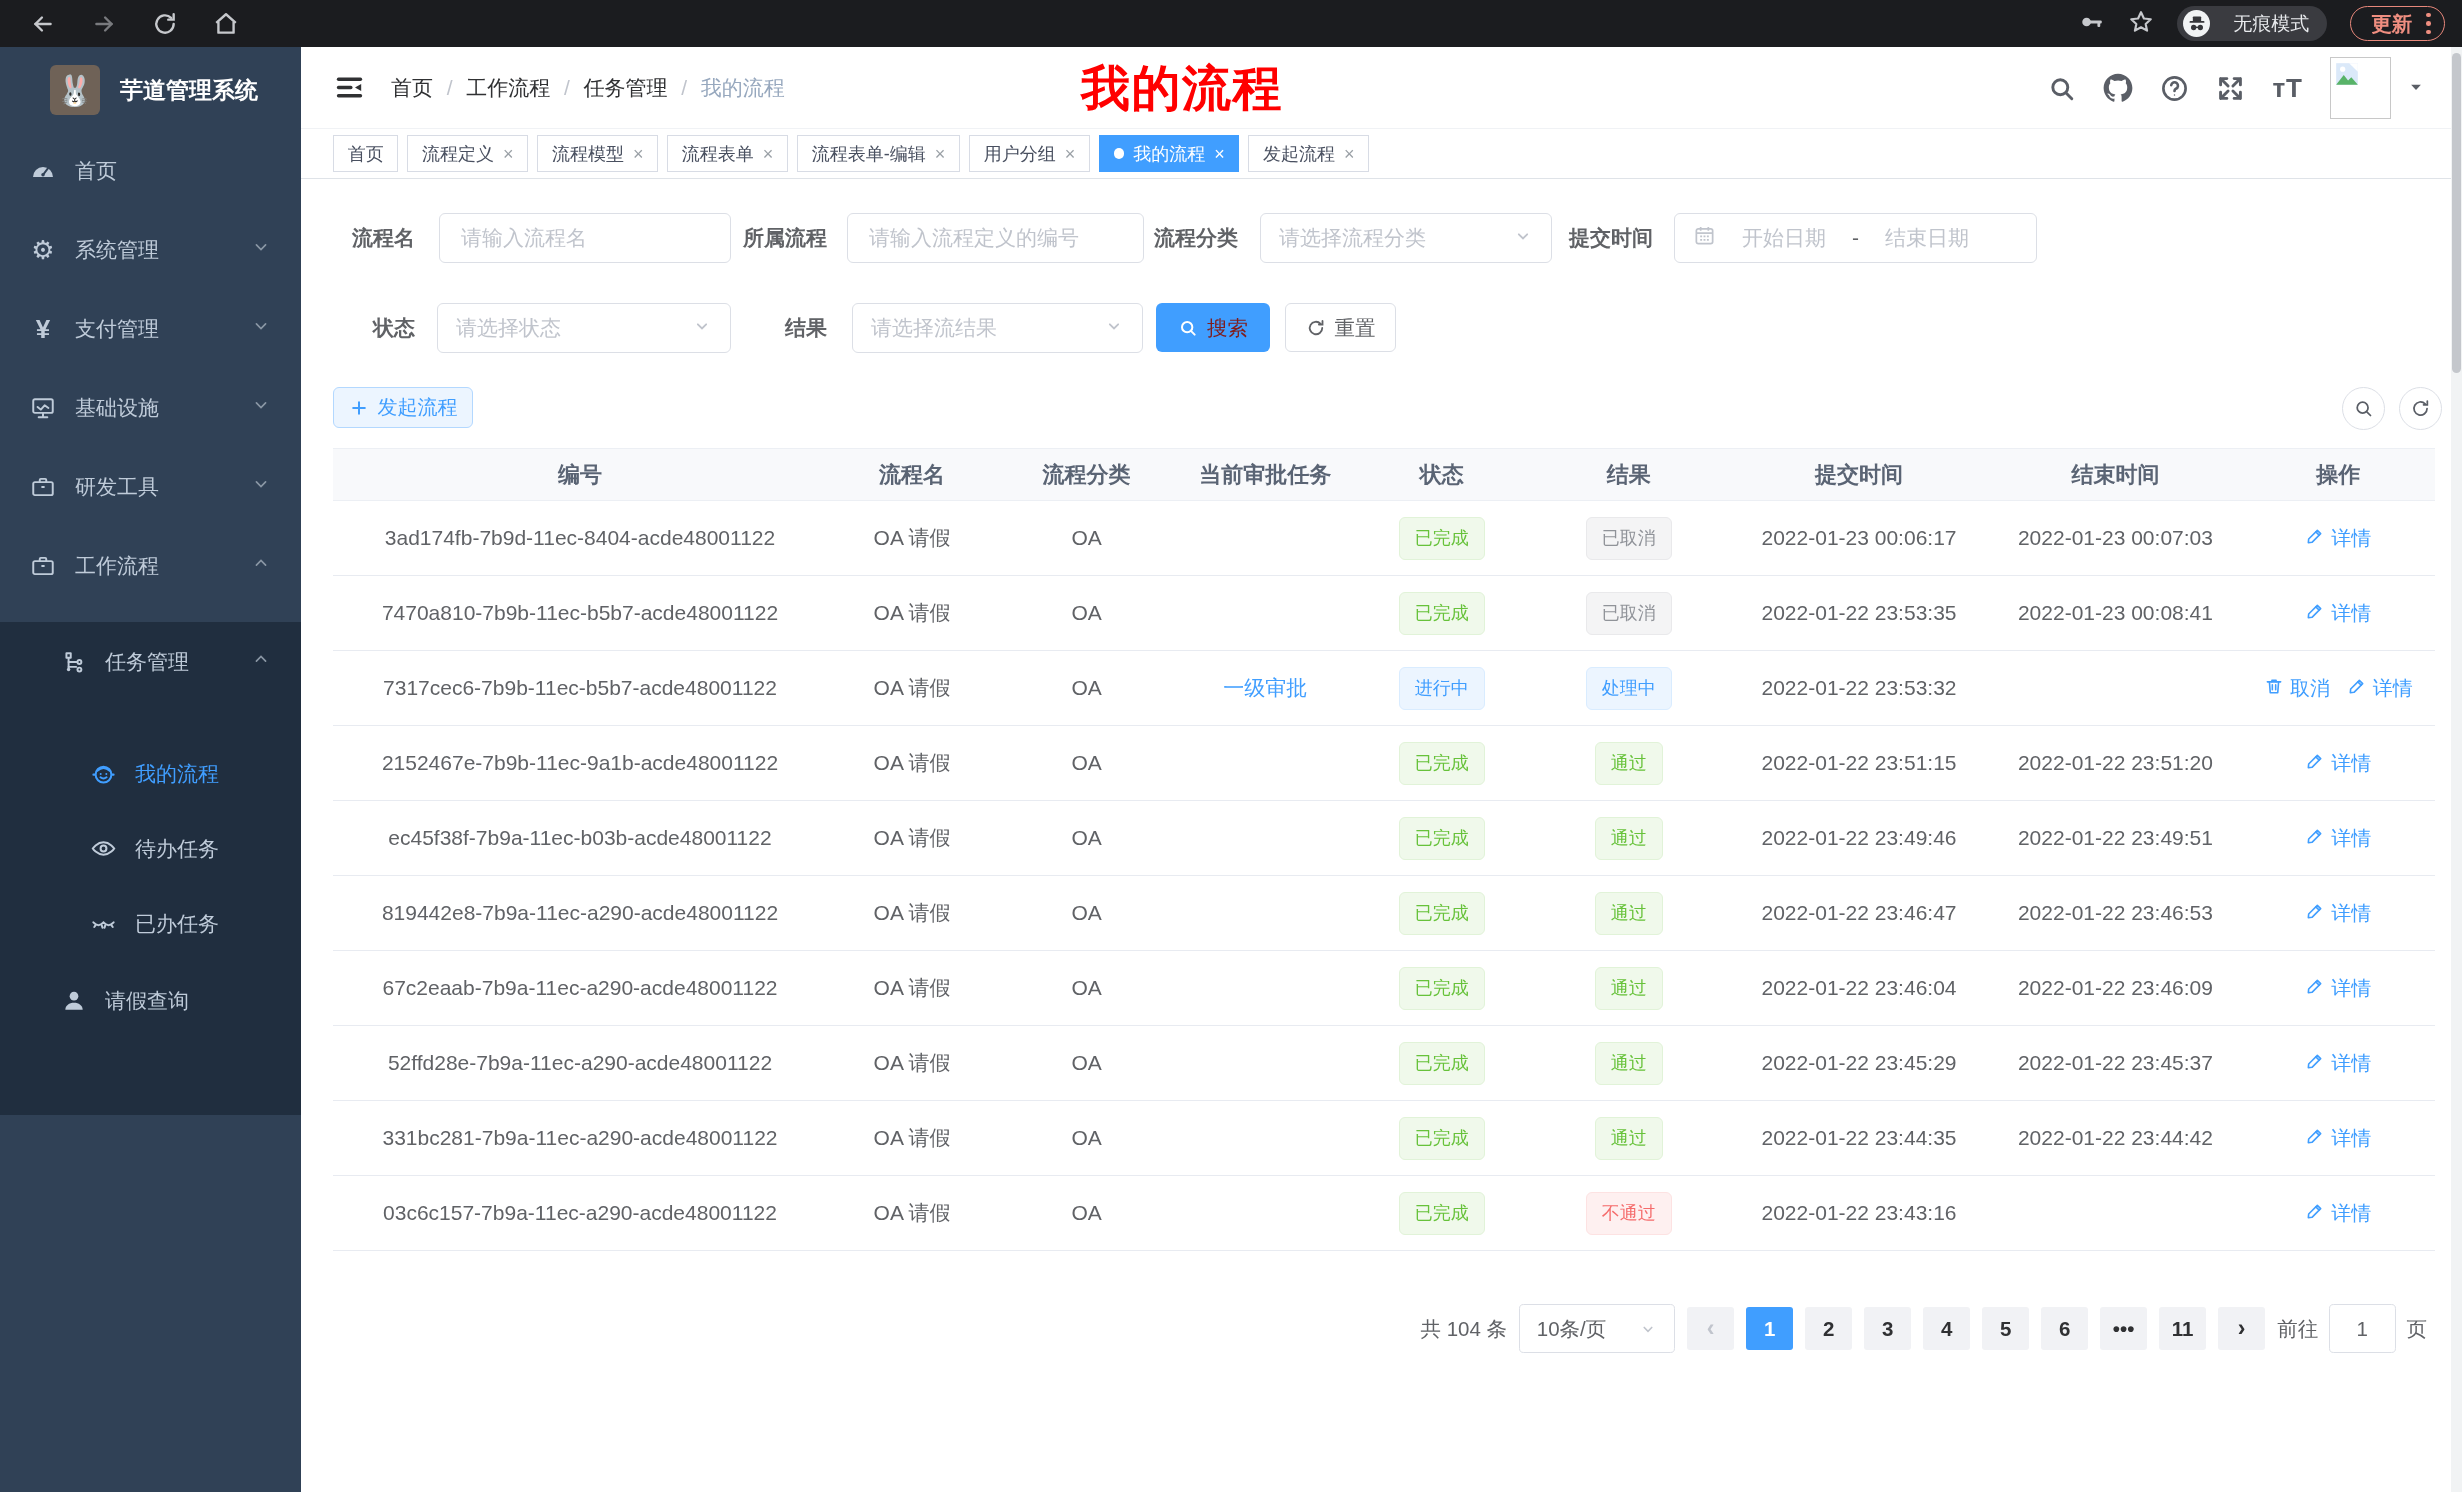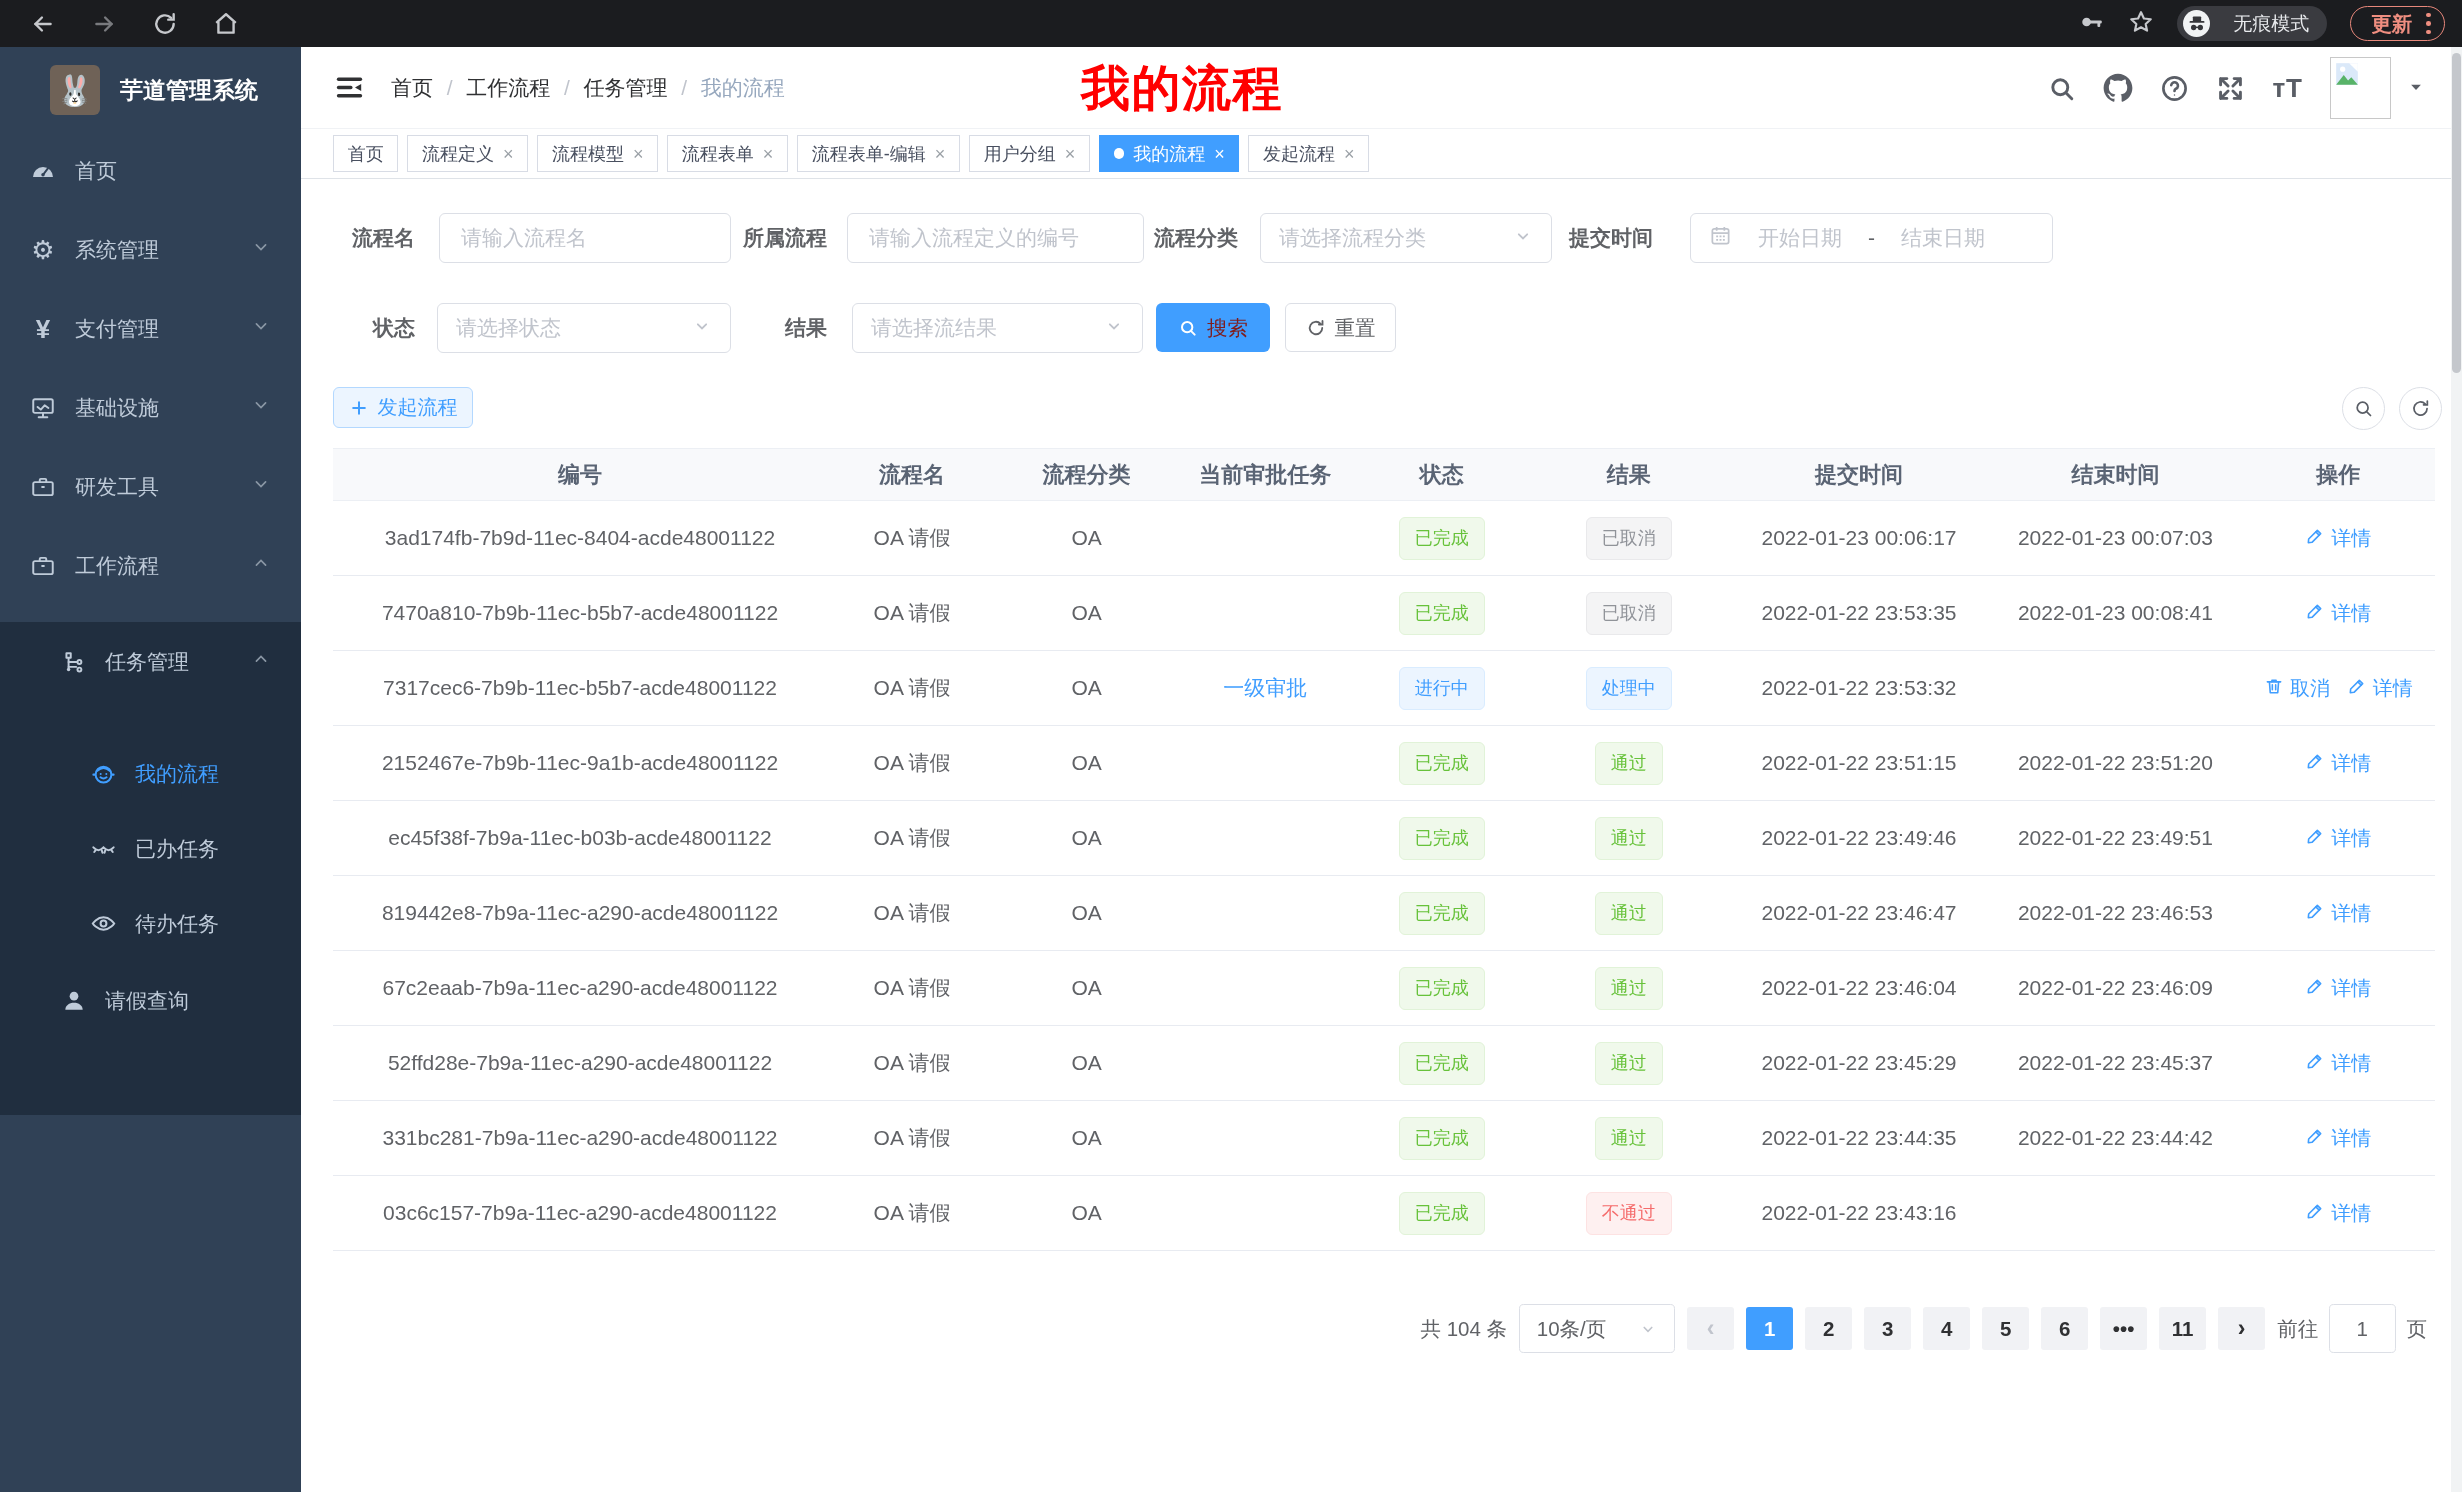--- a/index.html
+++ b/index.html
@@ -312,35 +312,35 @@
                 <circle cx="9.5" cy="12.5" r="0.9" fill="currentColor" stroke="none"></circle>
                 <circle cx="14.5" cy="12.5" r="0.9" fill="currentColor" stroke="none"></circle>
                 <path d="M9.3 15.4q2.7 2.2 5.4 0"></path>
                 <path d="M3 13h1.2M19.8 13H21"></path>
               </svg>
             </span>
             <span class="s-label">我的流程</span>
           </div>
           <div class="side-item lvl3">
             <span class="s-icon">
+              <svg width="27" height="27" viewBox="0 0 24 24" fill="none" stroke="currentColor" stroke-width="1.8">
+                <path d="M2.5 12S6 6.5 12 6.5 21.5 12 21.5 12 18 17.5 12 17.5 2.5 12 2.5 12z"></path>
+                <circle cx="12" cy="12" r="2.6"></circle>
+              </svg>
+            </span>
+            <span class="s-label">待办任务</span>
+          </div>
+          <div class="side-item lvl3">
+            <span class="s-icon">
               <svg width="27" height="27" viewBox="0 0 24 24" fill="none" stroke="currentColor" stroke-width="1.8" stroke-linecap="round">
                 <path d="M3 11q4.5 5 9 0M12 11q4.5 5 9 0"></path>
                 <path d="M5 13.5l-1.2 1.6M10.5 13.8l.6 2M13.5 13.8l-.6 2M19 13.5l1.2 1.6"></path>
               </svg>
             </span>
             <span class="s-label">已办任务</span>
-          </div>
-          <div class="side-item lvl3">
-            <span class="s-icon">
-              <svg width="27" height="27" viewBox="0 0 24 24" fill="none" stroke="currentColor" stroke-width="1.8">
-                <path d="M2.5 12S6 6.5 12 6.5 21.5 12 21.5 12 18 17.5 12 17.5 2.5 12 2.5 12z"></path>
-                <circle cx="12" cy="12" r="2.6"></circle>
-              </svg>
-            </span>
-            <span class="s-label">待办任务</span>
           </div>
         </div>
         <div class="side-item lvl2">
           <span class="s-icon">
             <svg width="26" height="26" viewBox="0 0 24 24" fill="currentColor">
               <circle cx="12" cy="7.5" r="4"></circle>
               <path d="M4 20c0-4 3.6-6.5 8-6.5s8 2.5 8 6.5z"></path>
             </svg>
           </span>
           <span class="s-label">请假查询</span>
@@ -449,21 +449,21 @@
     <div class="flabel" style="left:426px; top:33px; width:100px;">所属流程</div>
     <input class="finput" style="left: 546px; top: 33px; width: 297px;" placeholder="请输入流程定义的编号">
     <div class="flabel" style="left:837px; top:33px; width:100px;">流程分类</div>
     <div class="fselect" style="left:959px; top:33px; width:292px;">
       <span class="ph">请选择流程分类</span>
       <span class="sc"><svg width="20" height="20" viewBox="0 0 24 24" fill="none" stroke="currentColor" stroke-width="2.2" stroke-linecap="round">
             <path d="M7 10l5 5 5-5"></path>
           </svg></span>
     </div>
     <div class="flabel" style="left:1252px; top:33px; width:100px;">提交时间</div>
-    <div class="fdate" style="left:1373px; top:33px; width:363px;margin-left:16px;">
+    <div class="fdate" style="left:1373px; top:33px; width:363px;">
       <span><svg width="23" height="23" viewBox="0 0 24 24" fill="none" stroke="currentColor" stroke-width="1.8">
             <rect x="3.5" y="5" width="17" height="15.5" rx="2"></rect>
             <path d="M3.5 9.5h17"></path>
             <path d="M8 3v4M16 3v4"></path>
             <path d="M7.5 13h2M11 13h2M14.5 13h2M7.5 16.5h2M11 16.5h2M14.5 16.5h2"></path>
           </svg></span>
       <span>开始日期</span>
       <span style="color:#606266;">-</span>
       <span>结束日期</span>
     </div>

